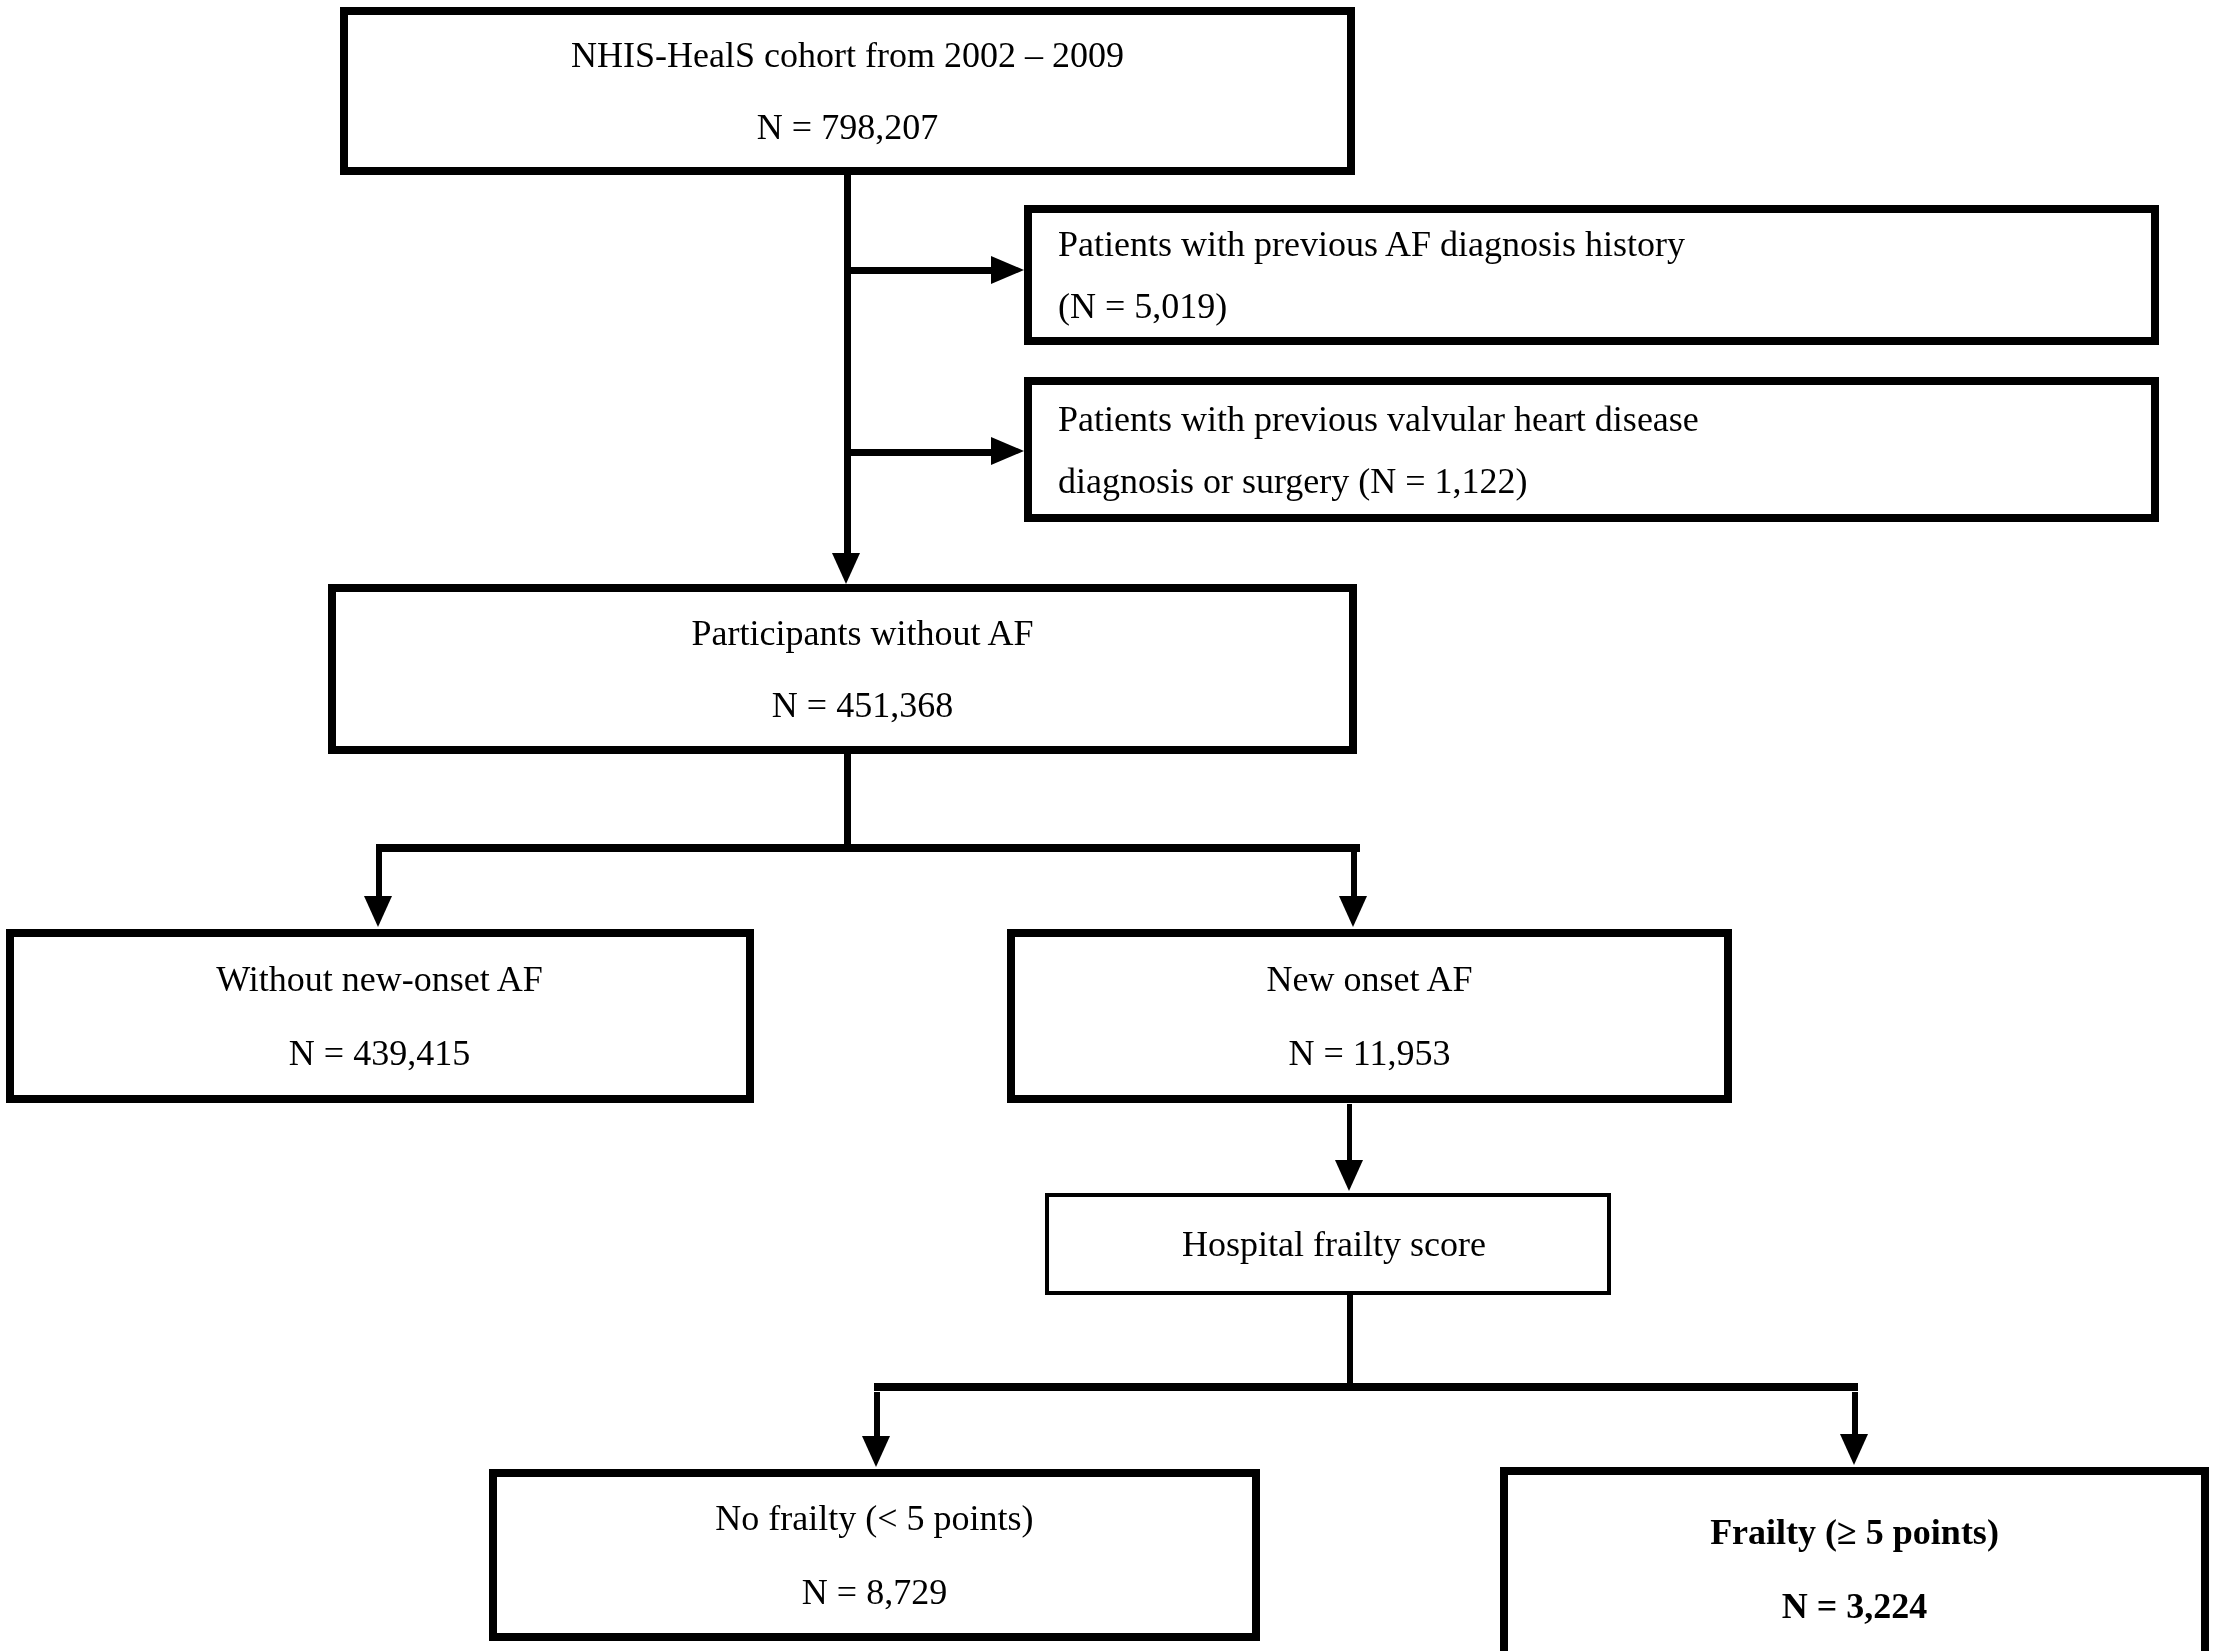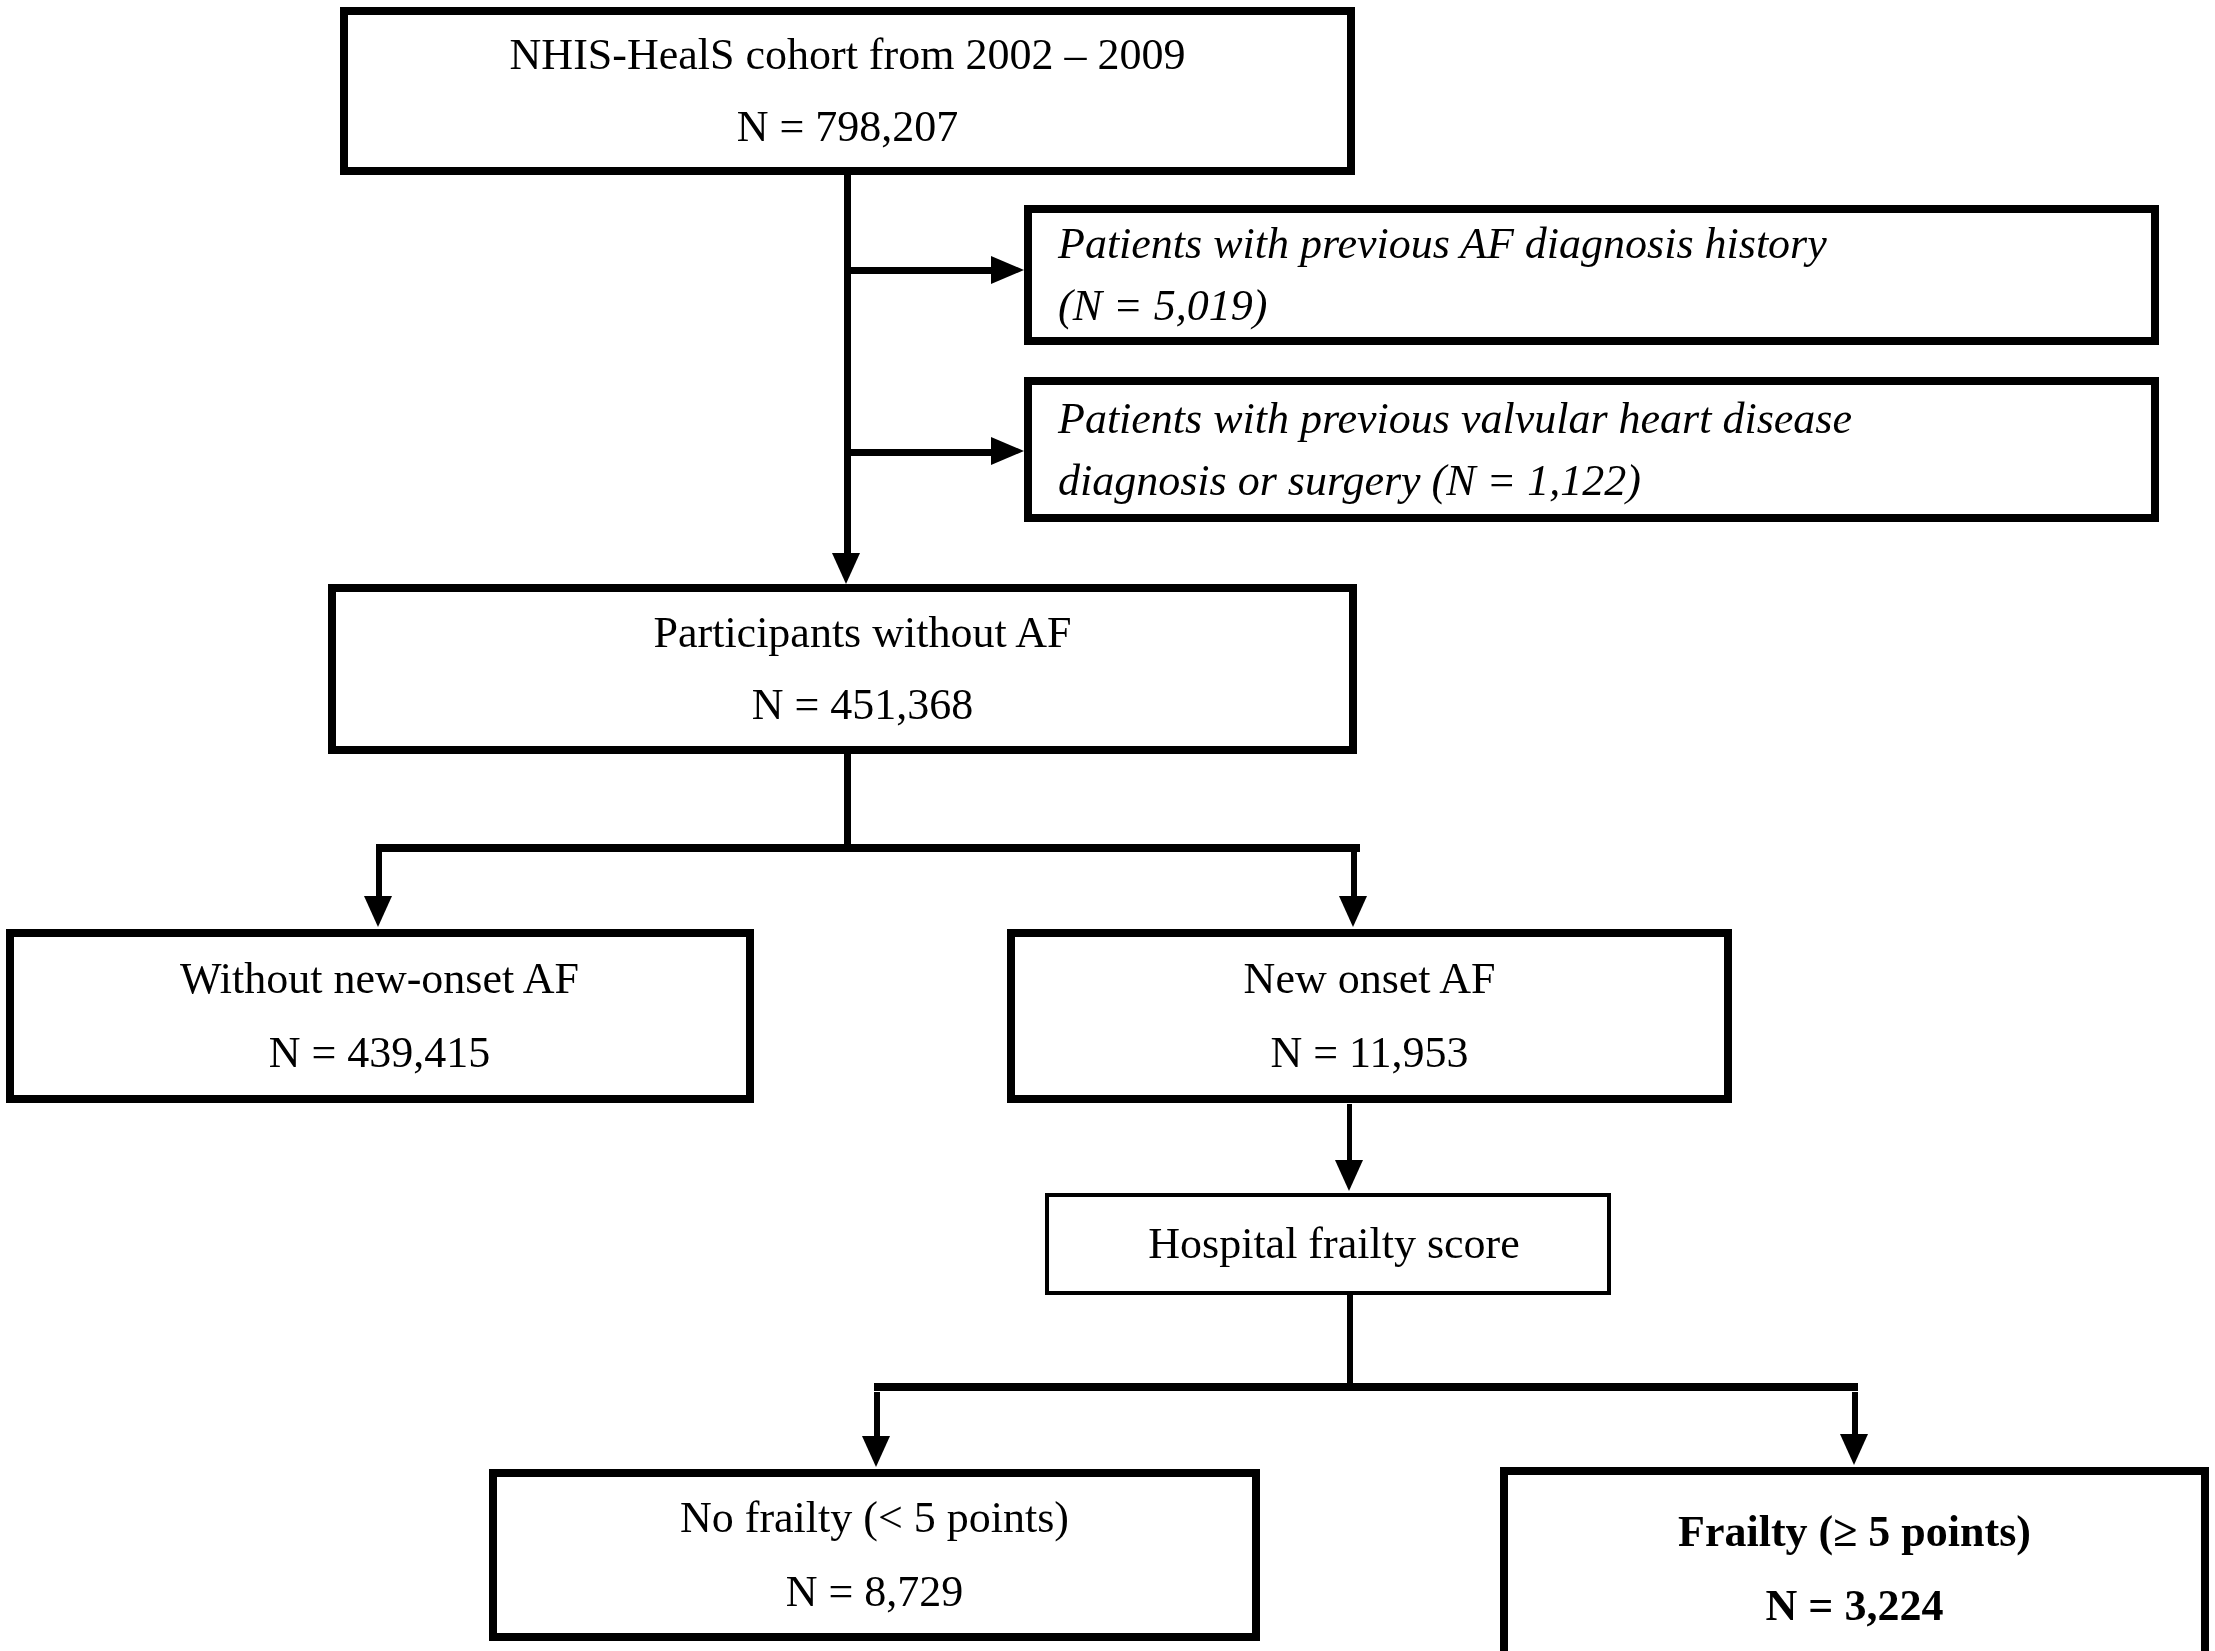--- a/index.html
+++ b/index.html
@@ -18,30 +18,29 @@
   .node{
     position:absolute;
     box-sizing:border-box;
     background:var(--bg);
     border:8.3px solid var(--line);
     display:flex;
     flex-direction:column;
     justify-content:center;
     align-items:center;
     text-align:center;
-    font-size:44px;
+    font-size:36px;
     line-height:72px;
   }
   .node .ln{white-space:nowrap;}
   .node.left-text{
     align-items:flex-start;
     text-align:left;
     padding-left:26px;
     line-height:62px;
-    font-style:italic;
   }
   
   .b-cohort        {left:340px;  top:7.4px;    width:1015px; height:168px;}
   .b-excl-af       {left:1024px; top:205px;  width:1135px; height:140px;}
   .b-excl-valv     {left:1024px; top:377px;  width:1135px; height:145px;}
   .b-noaf          {left:328px;  top:584px;  width:1029px; height:170px;padding-left:40px;}
   .b-without-new   {left:5.5px;    top:929px; width:748px;  height:174px; line-height:74px;}
   .b-new-af        {left:1007px; top:929px; width:725px;  height:174px; line-height:74px;}
   .b-frailty-score {left:1045px; top:1193px; width:566px;  height:102px; border-width:4.6px;padding-left:12px;}
   .b-no-frailty    {left:489px;  top:1469px; width:771px;  height:172px; line-height:74px;}

